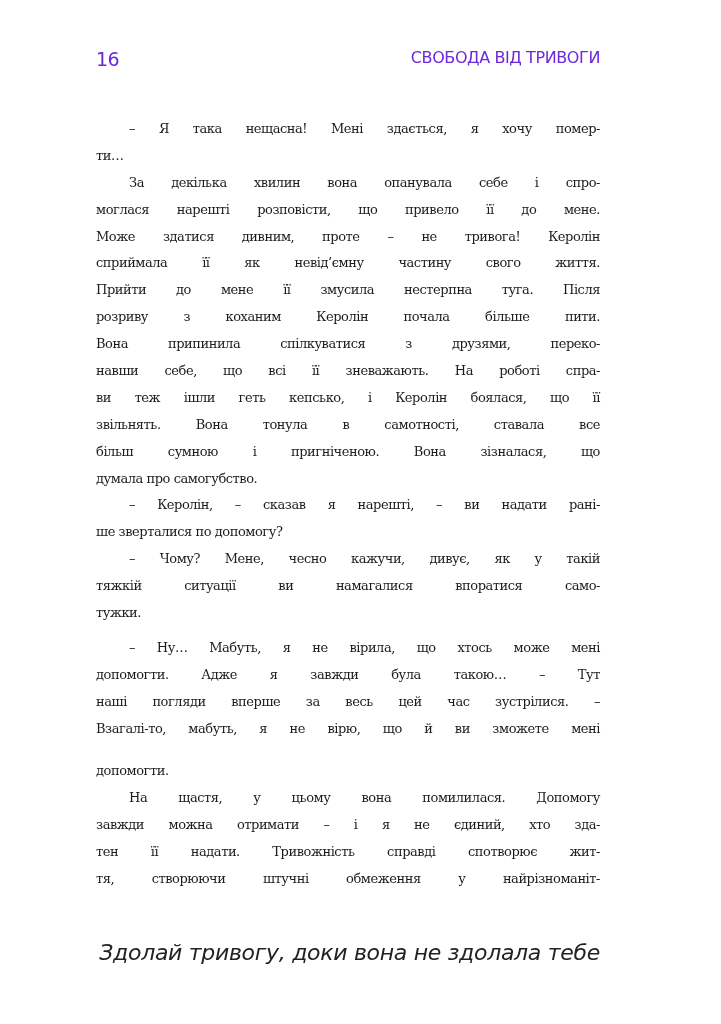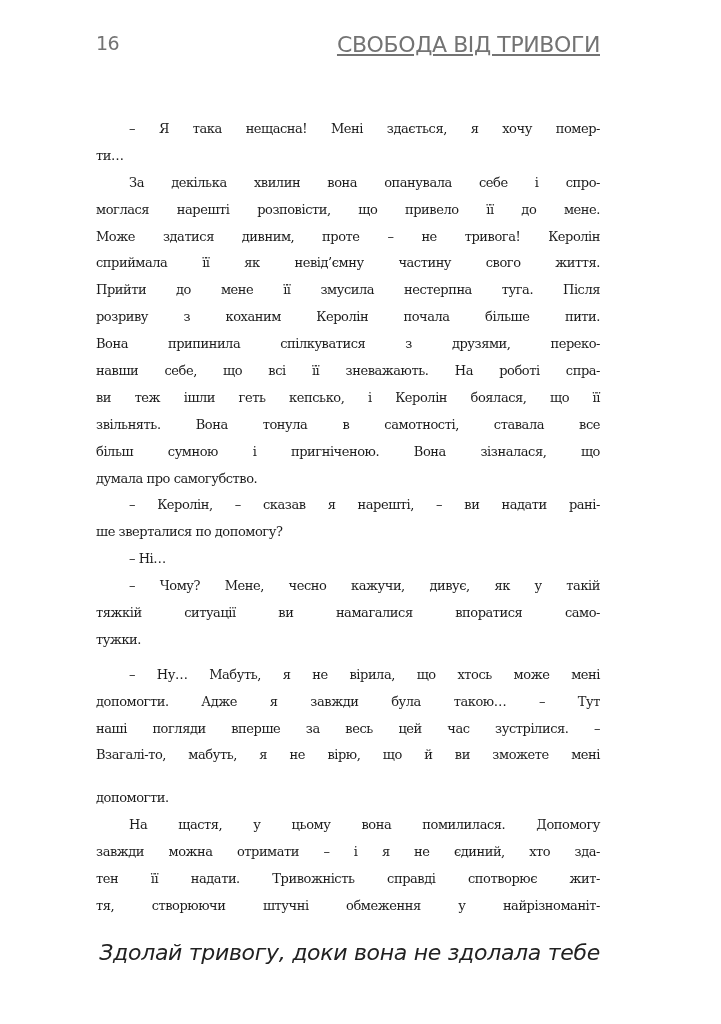--- a/index.html
+++ b/index.html
@@ -1,22 +1,22 @@
 <!DOCTYPE html>
 <html><head>
 <meta charset="utf-8">
 <style>
   html, body { margin: 0; padding: 0; background: #ffffff; }
   body { width: 721px; height: 1024px; position: relative; overflow: hidden; color: #1b1b1b; }
   .header {
-    position: absolute; top: 32px; left: 96px; width: 504px; height: 30px;
-    font-family: "DejaVu Sans", sans-serif; font-size: 19px; color: #737373;
+    position: absolute; top: 48px; left: 96px; width: 504px; height: 30px;
+    font-family: "DejaVu Sans", sans-serif; font-size: 19px; color: #6d28d9;
   }
   .page-number { position: absolute; left: 0; top: 0; letter-spacing: -0.5px; }
-  .running-title { position: absolute; right: 0; top: 0; letter-spacing: -0.4px; font-size: 22px; text-decoration: underline; }
+  .running-title { position: absolute; right: 0; top: 0; letter-spacing: -0.4px; font-size: 16px; }
   .body-text {
     position: absolute; top: 116px; left: 96px; width: 504px;
     font-family: "DejaVu Serif", serif; font-size: 13px; line-height: 26.9px;
     letter-spacing: -0.45px; word-spacing: 0px; color: #1c1c1c;
   }
   .line { display: block; white-space: nowrap; height: 26.9px; text-align-last: justify; text-align: justify; }
   .line.last { text-align-last: left; }
   .line.indent { padding-left: 33px; }
   .footer {
     position: absolute; top: 940px; right: 121px;
@@ -42,21 +42,20 @@
     <span class="line" style="white-space: nowrap;">Прийти до мене її змусила нестерпна туга. Після</span>
     <span class="line" style="white-space: nowrap;">розриву з коханим Керолін почала більше пити.</span>
     <span class="line" style="white-space: nowrap;">Вона припинила спілкуватися з друзями, переко-</span>
     <span class="line" style="white-space: nowrap;">навши себе, що всі її зневажають. На роботі спра-</span>
     <span class="line" style="white-space: nowrap;">ви теж ішли геть кепсько, і Керолін боялася, що її</span>
     <span class="line" style="white-space: nowrap;">звільнять. Вона тонула в самотності, ставала все</span>
     <span class="line" style="white-space: nowrap;">більш сумною і пригніченою. Вона зізналася, що</span>
     <span class="line last" style="white-space: nowrap;">думала про самогубство.</span>
     <span class="line indent" style="white-space: nowrap;">– Керолін, – сказав я нарешті, – ви надати рані-</span>
     <span class="line last" style="white-space: nowrap;">ше зверталися по допомогу?</span>
-    <span class="line indent last" style="white-space: nowrap;">– Ні…</span>
     <span class="line indent" style="white-space: nowrap;">– Чому? Мене, чесно кажучи, дивує, як у такій</span>
     <span class="line" style="white-space: nowrap;">тяжкій ситуації ви намагалися впоратися само-</span>
     <span class="line last" style="white-space: nowrap;">тужки.</span>
     <span class="line indent" style="white-space: nowrap; margin-top: 8px;">– Ну… Мабуть, я не вірила, що хтось може мені</span>
     <span class="line" style="white-space: nowrap;">допомогти. Адже я завжди була такою… – Тут</span>
     <span class="line" style="white-space: nowrap;">наші погляди вперше за весь цей час зустрілися. –</span>
     <span class="line" style="white-space: nowrap;">Взагалі-то, мабуть, я не вірю, що й ви зможете мені</span>
     <span class="line last" style="white-space: nowrap; margin-top: 16px;">допомогти.</span>
     <span class="line indent" style="white-space: nowrap;">На щастя, у цьому вона помилилася. Допомогу</span>
     <span class="line" style="white-space: nowrap;">завжди можна отримати – і я не єдиний, хто зда-</span>

